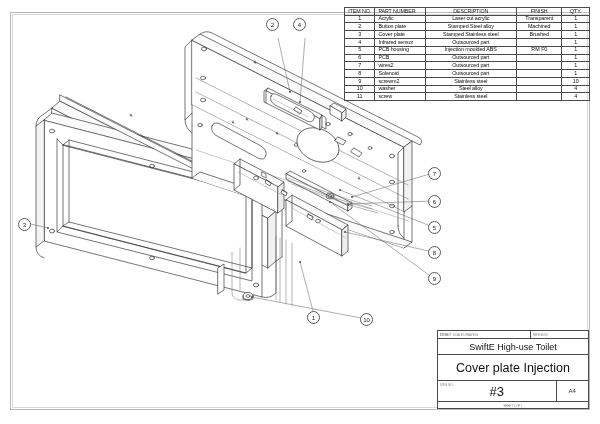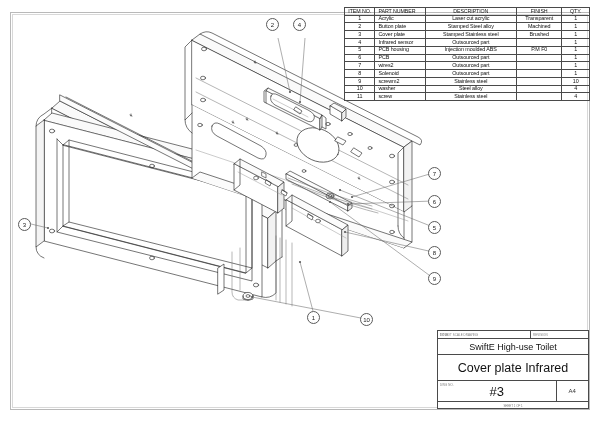--- a/index.html
+++ b/index.html
@@ -347,21 +347,21 @@
         <span class="tb-micro">REVISION</span>
       </div>
     </div>
 
     <div class="tb-row tb-r2">
       <div class="tb-title2">SwiftE High-use Toilet</div>
     </div>
 
     <div class="tb-row tb-r3">
       <span class="tb-micro">TITLE</span>
-      <div class="tb-title3">Cover plate Infrared</div>
+      <div class="tb-title3">Cover plate Injection</div>
     </div>
 
     <div class="tb-row tb-r4">
       <div class="tb-cell a">
         <span class="tb-micro">DWG NO.</span>
         <span class="tb-dwgno">#3</span>
       </div>
       <div class="tb-cell b">
         <span class="tb-size">A4</span>
       </div>

